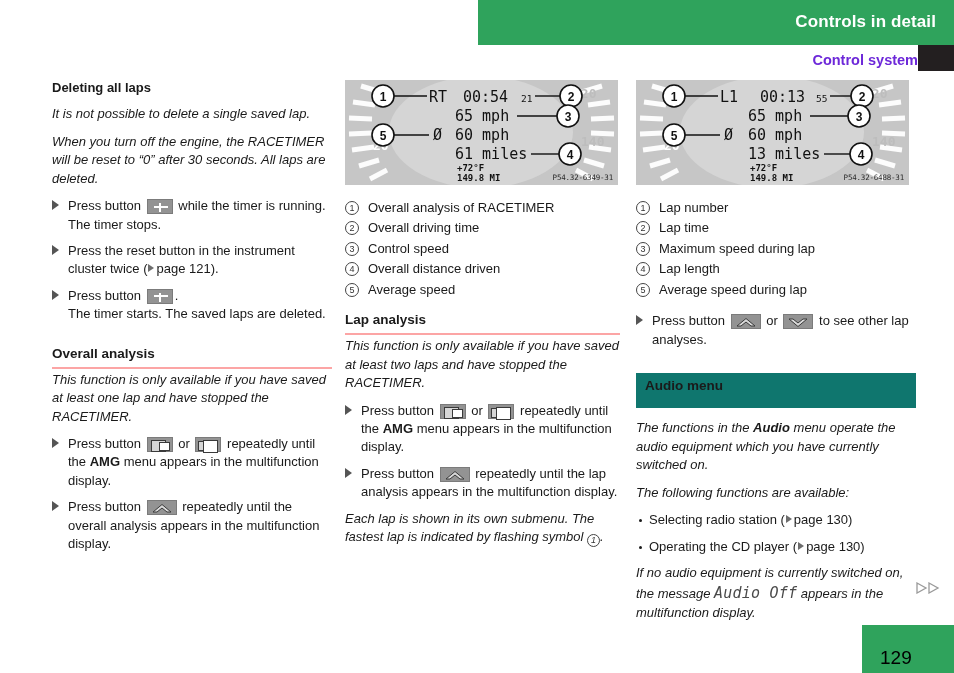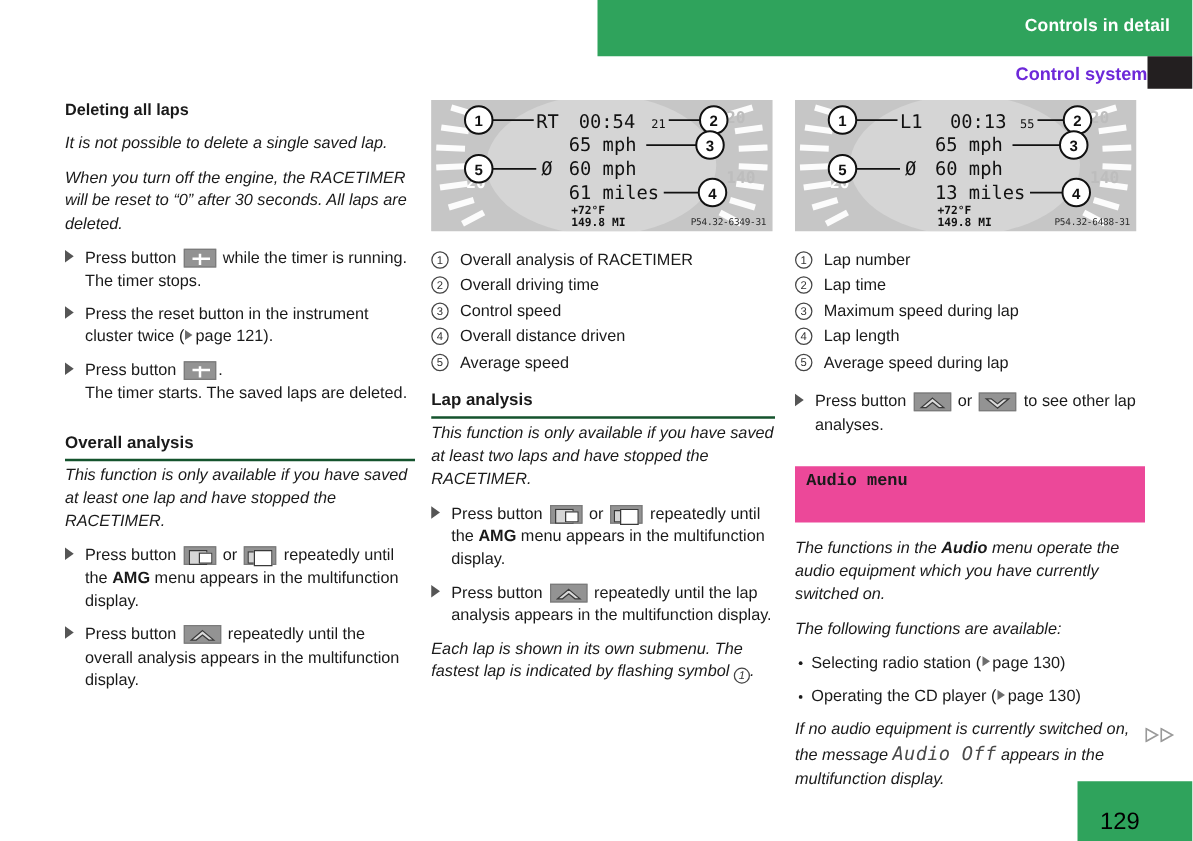--- a/index.html
+++ b/index.html
@@ -21,21 +21,21 @@
   .header-green {
     position: absolute;
     left: 478px; top: 0;
     width: 476px; height: 45px;
     background: #2fa35c;
   }
   .header-green-title {
     position: absolute;
     right: 18px; top: 12px;
     color: #ffffff;
-    font-size: 14px;
+    font-size: 17px;
     font-weight: bold;
     letter-spacing: .1px;
     white-space: nowrap;
   }
   .subheader {
     position: absolute;
     right: 36px; top: 52px;
     font-size: 14.5px;
     font-weight: bold;
     color: #6d28d9;
@@ -65,31 +65,30 @@
     color: #1a1a1a;
     margin: 0 0 9px 0;
     line-height: 1.25;
   }
   .h-rule {
     font-size: 13.5px;
     font-weight: bold;
     color: #1a1a1a;
     margin: 0 0 2px 0;
     padding-bottom: 4px;
-    border-bottom: 2px solid #14532d;
+    border-bottom: 2px solid #fca5a5;
     line-height: 1.25;
   }
   .h-box {
     font-size: 13.5px;
     font-weight: bold;
     color: #1a1a1a;
-    background: #ec4899;
-    padding: 5px 9px 24px 9px;
+    background: #0f766e;
+    padding: 5px 9px 14px 9px;
     line-height: 1.2;
-    font-family: Liberation Mono, monospace;
   }
   p.t {
     font-size: 13px;
     line-height: 1.42;
     margin: 0 0 9px 0;
     color: #1a1a1a;
     font-style: italic;
   }
   .sp-top { margin-top: 22px; }
   .sp-top-sm { margin-top: 13px; }

